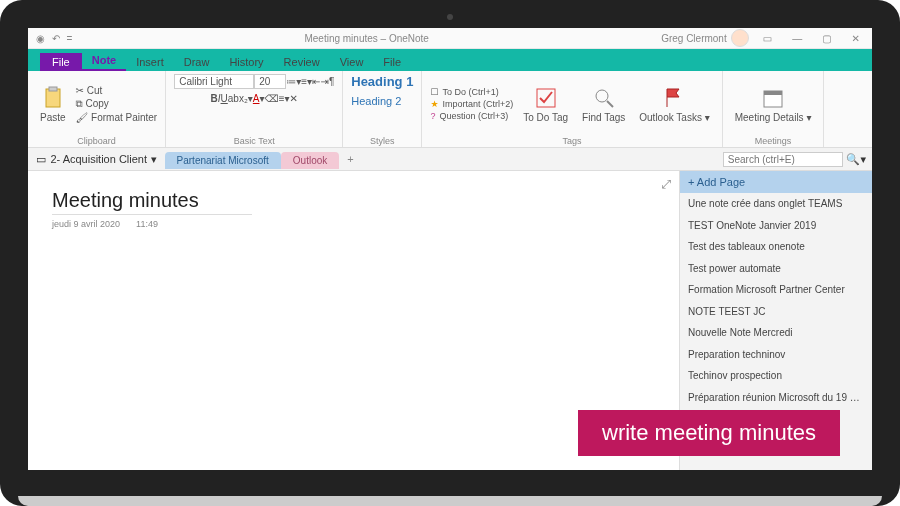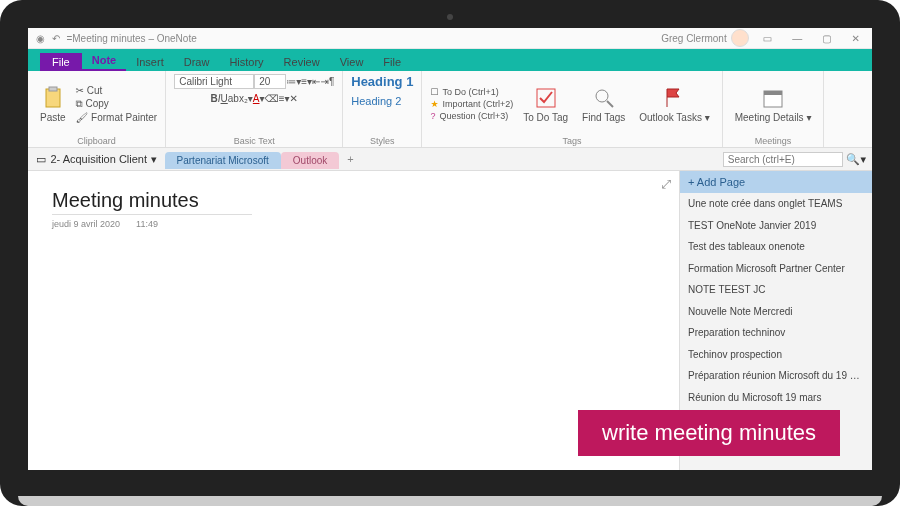--- a/index.html
+++ b/index.html
@@ -3,21 +3,21 @@
 <meta charset="utf-8">
 <style>
 html,body{margin:0;padding:0;font-family:"Segoe UI",Arial,sans-serif;background:#fff;font-size:11px;color:#333}
 .laptop{width:900px;height:506px;position:relative;background:#fff}
 .bezel{position:absolute;inset:0;border:28px solid #222;border-bottom:36px solid #222;border-radius:22px;box-shadow:inset 0 0 0 2px #444}
 .cam{position:absolute;top:14px;left:50%;transform:translateX(-50%);width:6px;height:6px;background:#444;border-radius:50%}
 .screen{position:absolute;left:28px;right:28px;top:28px;bottom:36px;background:#fff;overflow:hidden;display:flex;flex-direction:column}
 
 .titlebar{height:20px;display:flex;align-items:center;font-size:10px;color:#888;border-bottom:1px solid #e8e8e8;background:#fafafa}
 .titlebar .left{display:flex;align-items:center;gap:6px;padding-left:8px}
-.titlebar .mid{flex:1;text-align:left}
+.titlebar .mid{flex:1;text-align:center}
 .titlebar .right{display:flex;align-items:center;gap:8px;padding-right:6px}
 .tb-icon{width:10px;height:10px;display:inline-block}
 .titlebar .user{display:flex;align-items:center;gap:4px}
 .avatar{width:16px;height:16px;border-radius:50%;background:#ffe0cc;border:1px solid #ddd}
 .winbtn{padding:0 6px;cursor:default}
 
 .rtabs{height:22px;display:flex;align-items:flex-end;background:#14b8a6;padding-left:12px}
 .file-tab{background:#7719aa;color:#fff;padding:3px 12px;font-size:11px}
 .rtab{padding:3px 10px;font-size:11px;color:#444;cursor:default}
 .rtab.active{border-bottom:2px solid #7719aa;font-weight:600;color:#7719aa}
@@ -219,20 +219,21 @@
           <span>jeudi 9 avril 2020</span>
           <span>11:49</span>
         </div>
       </div>
       <div class="pagelist">
         <div class="addpage">+ Add Page</div>
         <div id="pages">
             <div class="pageitem">Une note crée dans onglet TEAMS</div>
             <div class="pageitem">TEST OneNote Janvier 2019</div>
             <div class="pageitem">Test des tableaux onenote</div>
+            <div class="pageitem">Test power automate</div>
             <div class="pageitem">Formation Microsoft Partner Center</div>
             <div class="pageitem">NOTE TEEST JC</div>
             <div class="pageitem">Nouvelle Note Mercredi</div>
             <div class="pageitem">Preparation techninov</div>
             <div class="pageitem">Techinov prospection</div>
             <div class="pageitem">Préparation réunion Microsoft du 19 Mars</div>
             <div class="pageitem">Réunion du Microsoft 19 mars</div>
             <div class="pageitem">Operation télétravail</div>
           </div>
       </div>

